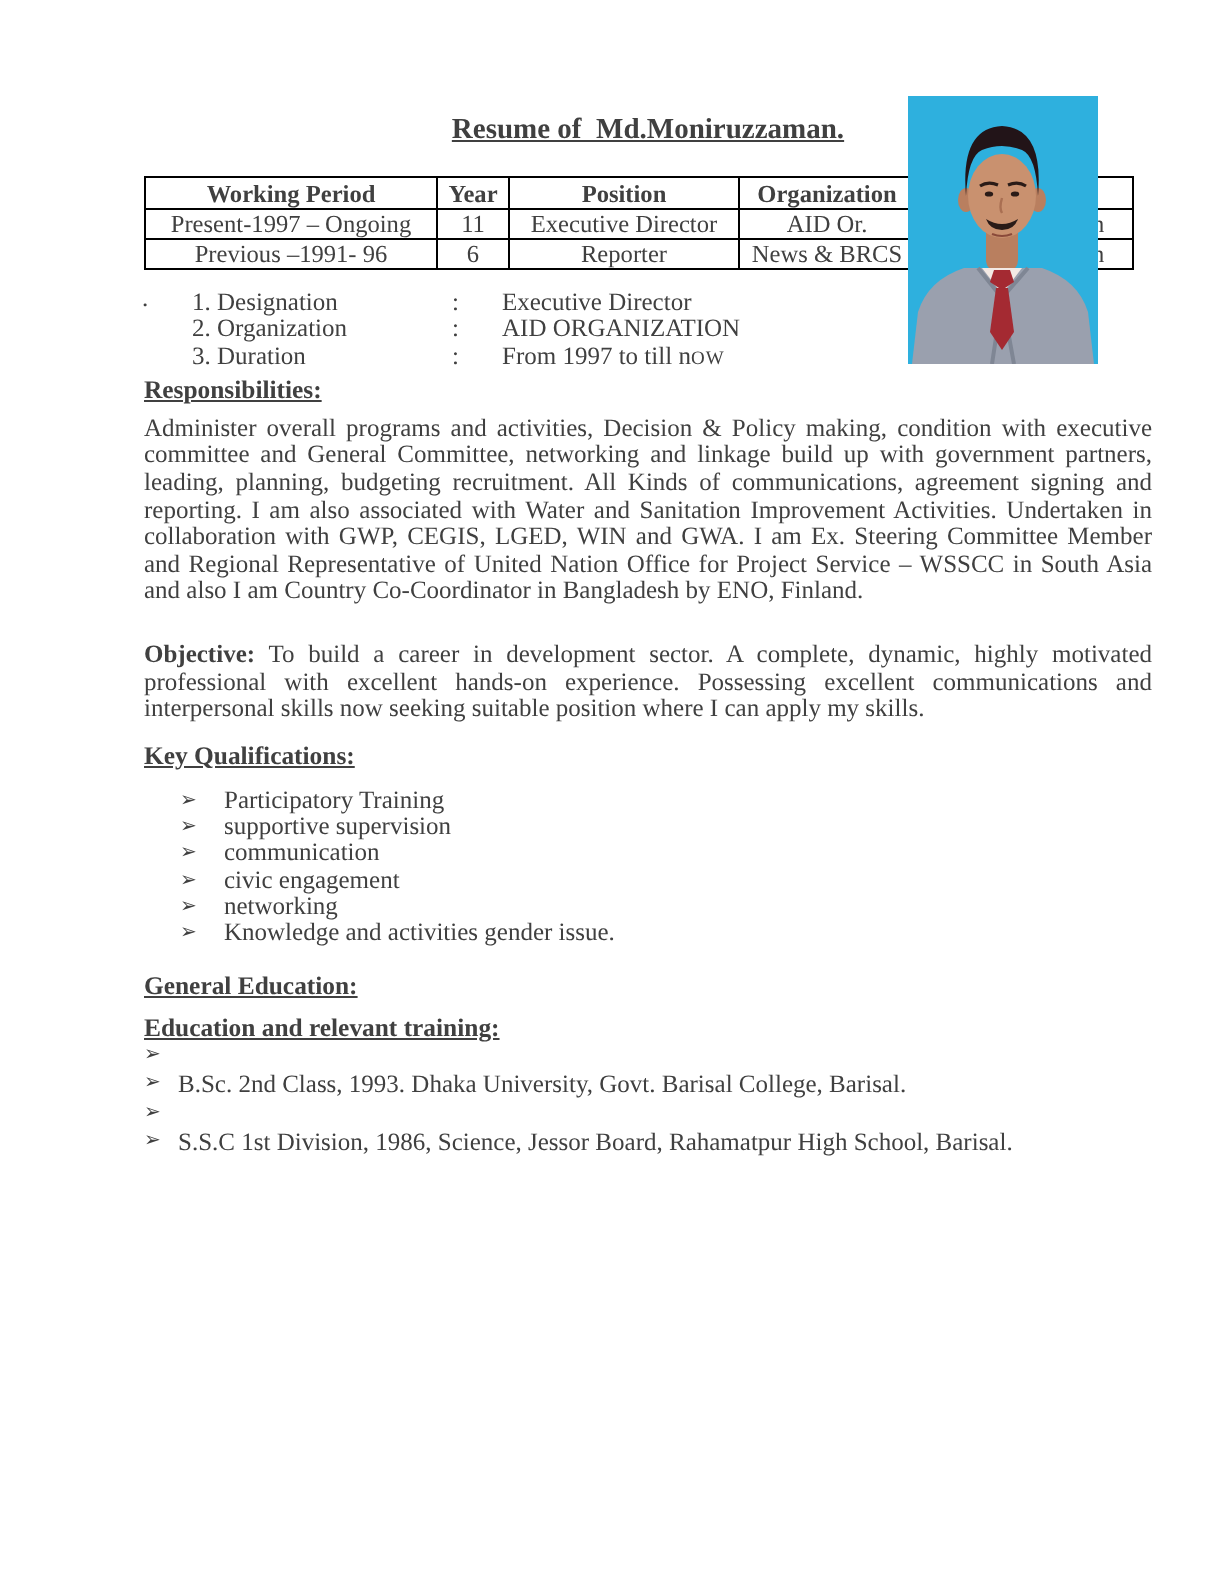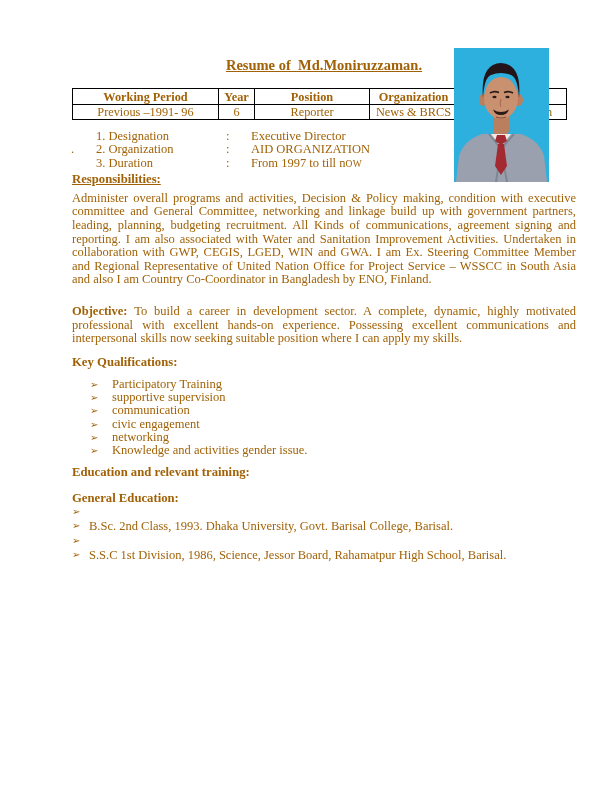--- a/index.html
+++ b/index.html
@@ -4,41 +4,41 @@
 <style>
   * { margin:0; padding:0; box-sizing:border-box; }
   html,body { background:#888; }
   .page {
     position:relative;
     width:612px; height:791px;
     margin:0 auto;
     background:#ffffff;
     font-family:"Liberation Serif", serif;
     font-size:12.5px;
-    color:#a16207;
+    color:#404040;
     padding:56px 36px 20px 72px;
     overflow:hidden;
   }
   .title {
     text-align:center;
     font-weight:bold;
     font-size:14.5px;
     line-height:18px;
     text-decoration:underline;
     white-space:pre;
   }
   .photo {
     position:absolute; left:454px; top:48px;
     width:95px; height:134px;
     overflow:hidden;
   }
   .photo svg { display:block; }
   .stray-dot { position:absolute; left:71px; top:142px; font-size:12.5px; }
 
-  .section-heading { font-weight:bold; line-height:14px; font-size:12.7px; }
+  .section-heading { font-weight:bold; line-height:14px; font-size:12.7px;text-decoration:underline; }
   .underlined { text-decoration:underline; }
 
   table.emp {
     margin-top:14px;
     border-collapse:collapse;
     width:494px;
     table-layout:fixed;
   }
   table.emp th, table.emp td {
     border:1px solid #000;
@@ -130,20 +130,27 @@
       <tr>
         <th>Working Period</th>
         <th>Year</th>
         <th>Position</th>
         <th>Organization</th>
         <th>Place</th>
       </tr>
     </thead>
     <tbody>
       <tr>
+        <td>Present-1997 – Ongoing</td>
+        <td>11</td>
+        <td>Executive Director</td>
+        <td>AID Or.</td>
+        <td>Barisal Division</td>
+      </tr>
+      <tr>
         <td>Previous –1991- 96</td>
         <td>6</td>
         <td>Reporter</td>
         <td>News &amp; BRCS</td>
         <td>Barisal Division</td>
       </tr>
     </tbody>
   </table>
 
 
@@ -192,24 +199,24 @@
     <li>
         <span class="glyph">➢</span>
         <span>networking</span>
       </li>
     <li>
         <span class="glyph">➢</span>
         <span>Knowledge and activities gender issue.</span>
       </li>
   </ul>
 
+  <div class="section-heading h-genedu">General Education:</div>
+
   <div class="section-heading h-edutrain">Education and relevant training:</div>
 
-  <div class="section-heading h-genedu">General Education:</div>
-
   <ul class="bullets edu">
     <li>
         <span class="glyph">➢</span>
       </li>
     <li>
         <span class="glyph">➢</span>
         <span>B.Sc. 2nd Class, 1993. Dhaka University, Govt. Barisal College, Barisal.</span>
       </li>
     <li>
         <span class="glyph">➢</span>

